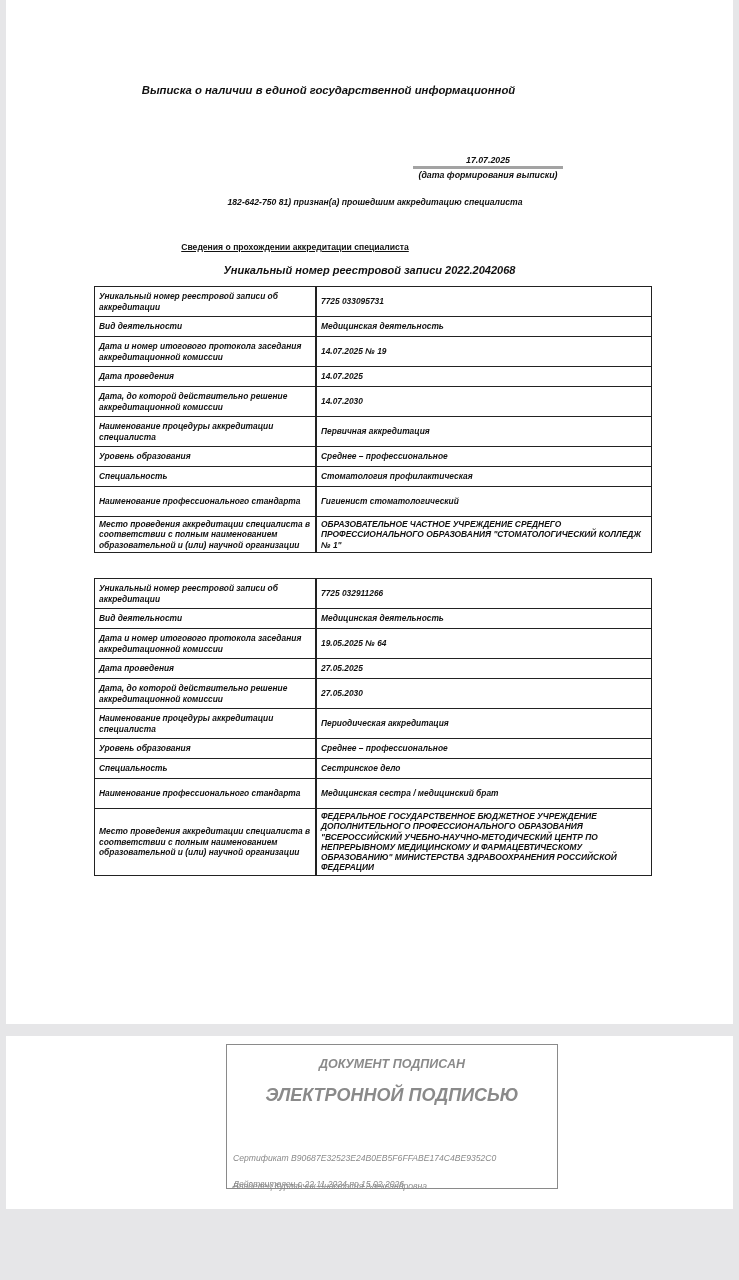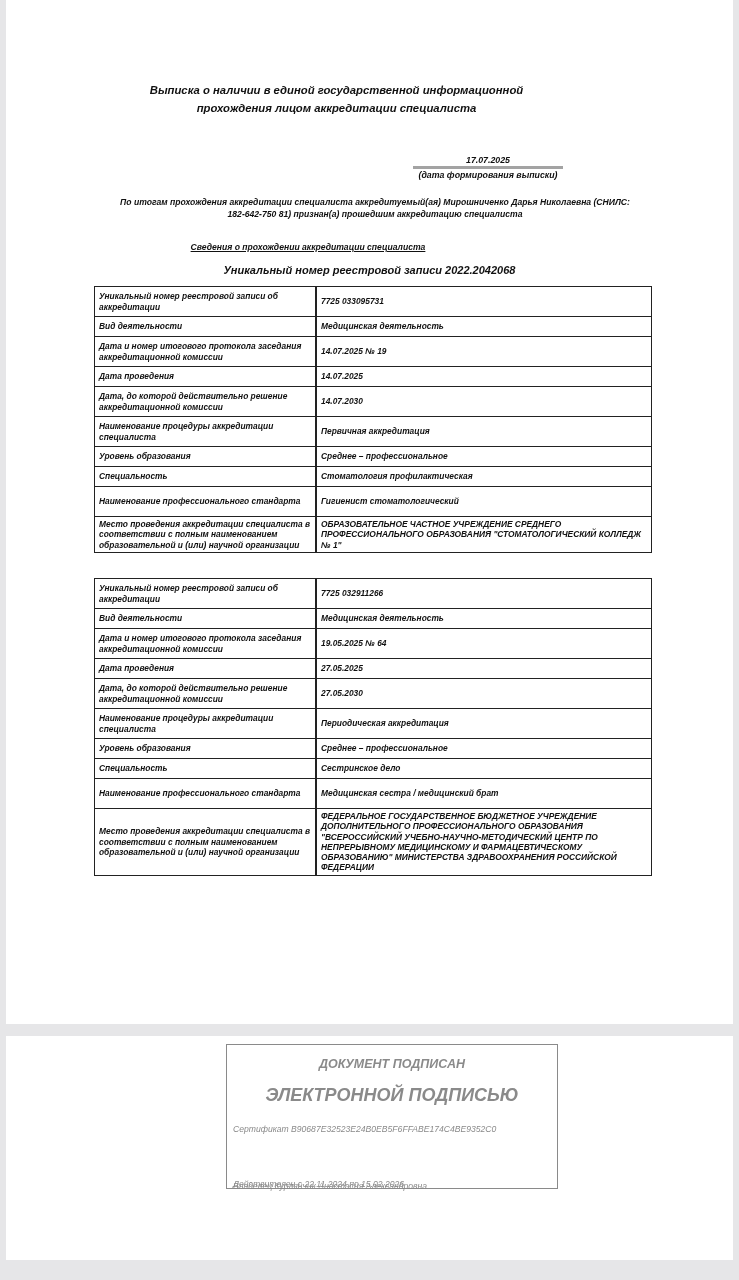--- a/index.html
+++ b/index.html
@@ -6,44 +6,44 @@
   body {
     width: 739px; height: 1280px;
     background: #e6e6e8;
     font-family: "Liberation Sans", sans-serif;
     position: relative; overflow: hidden;
   }
   .page {
     position: absolute; background: #ffffff;
   }
   .page1 { left: 6px; top: 0; width: 727px; height: 1024px; }
-  .page2 { left: 6px; top: 1036px; width: 727px; height: 224px; }
+  .page2 { left: 6px; top: 1036px; width: 727px; height: 173px; }
 
   .title {
-    position: absolute; left: 12px; width: 637px; top: 81px;
+    position: absolute; left: 4px; width: 637px; top: 81px;
     text-align: center; font-weight: bold; font-style: italic;
     font-size: 11.3px; line-height: 18px; color: #111;
   }
   .date-block {
     position: absolute; left: 407px; top: 155px; width: 150px;
     text-align: center; font-weight: bold; font-style: italic;
     font-size: 8.8px; color: #111;
   }
   .date-block .date-val { border-bottom: 3px solid #a3a3a3; padding-bottom: 1px; }
   .date-block .date-cap { padding-top: 1px; }
 
   .intro {
     position: absolute; left: 86px; width: 566px; top: 197px;
     text-align: center; font-weight: bold; font-style: italic;
     font-size: 8.6px; line-height: 11.5px; color: #111;
   }
   .section-head {
     position: absolute; left: 0; width: 578px; top: 242px;
-    text-align: center; font-weight: bold; font-style: italic;
-    font-size: 8.6px; text-decoration: underline; color: #111; margin-left: 13px;
+    text-align: center; font-weight: bold; 
+    font-size: 8.6px; text-decoration: underline; color: #111;
   }
   .reg-num {
     position: absolute; left: 0; width: 727px; top: 264px;
     text-align: center; font-weight: bold; font-style: italic;
     font-size: 11px; color: #111;
   }
 
   table.acc {
     position: absolute; left: 88px; width: 558px;
     border-collapse: collapse; table-layout: fixed;
@@ -62,40 +62,38 @@
   .t2 { top: 578px; }
 
   .sig {
     position: absolute; left: 220px; top: 8px; width: 330px; height: 143px;
     border: 1.5px solid #8a8a8a; color: #8a8a8a;
     font-weight: bold; font-style: italic;
   }
   .sig .h1 { position: absolute; left: 0; width: 330px; top: 12px; text-align: center; font-size: 12.5px; }
   .sig .h2 { position: absolute; left: 0; width: 330px; top: 40px; text-align: center; font-size: 18px; }
   .sig .l { position: absolute; left: 6px; font-size: 8.6px; font-weight: normal; }
-  .sig .l1 { top: 79px; text-align: center; }
+  .sig .l1 { top: 108px; text-align: center; }
   .sig .l2 { top: 100px; margin-top: 36px; }
   .sig .l3 { top: 134px; }
 </style>
 </head>
 <body>
 
 <div class="page page1">
   <div class="title">
     <div>Выписка о наличии в единой государственной информационной</div>
-    <div>прохождения лицом аккредитации специалиста</div>
   </div>
 
   <div class="date-block">
     <div class="date-val">17.07.2025</div>
     <div class="date-cap">(дата формирования выписки)</div>
   </div>
 
   <div class="intro">
-    <div>По итогам прохождения аккредитации специалиста аккредитуемый(ая) Мирошниченко Дарья Николаевна (СНИЛС:</div>
     <div>182-642-750 81) признан(а) прошедшим аккредитацию специалиста</div>
   </div>
 
   <div class="section-head">Сведения о прохождении аккредитации специалиста</div>
   <div class="reg-num">Уникальный номер реестровой записи 2022.2042068</div>
 
   <table class="acc t1">
     <tbody>
         <tr class="tall">
           <td class="k">Уникальный номер реестровой записи об аккредитации</td>

